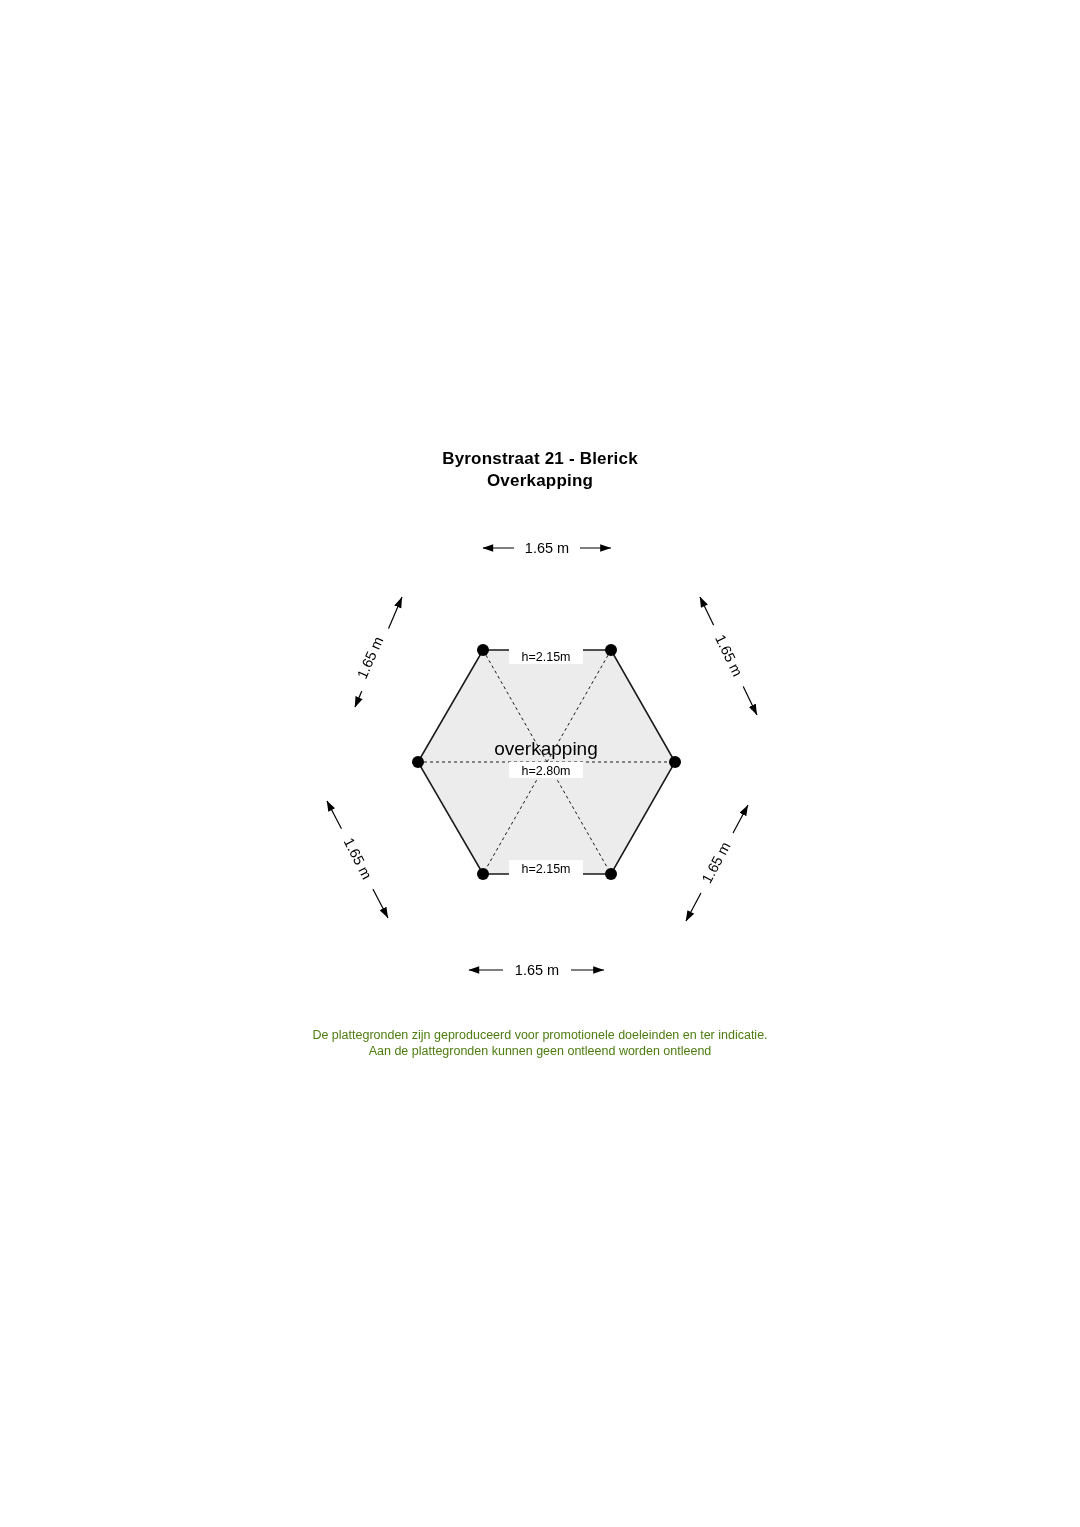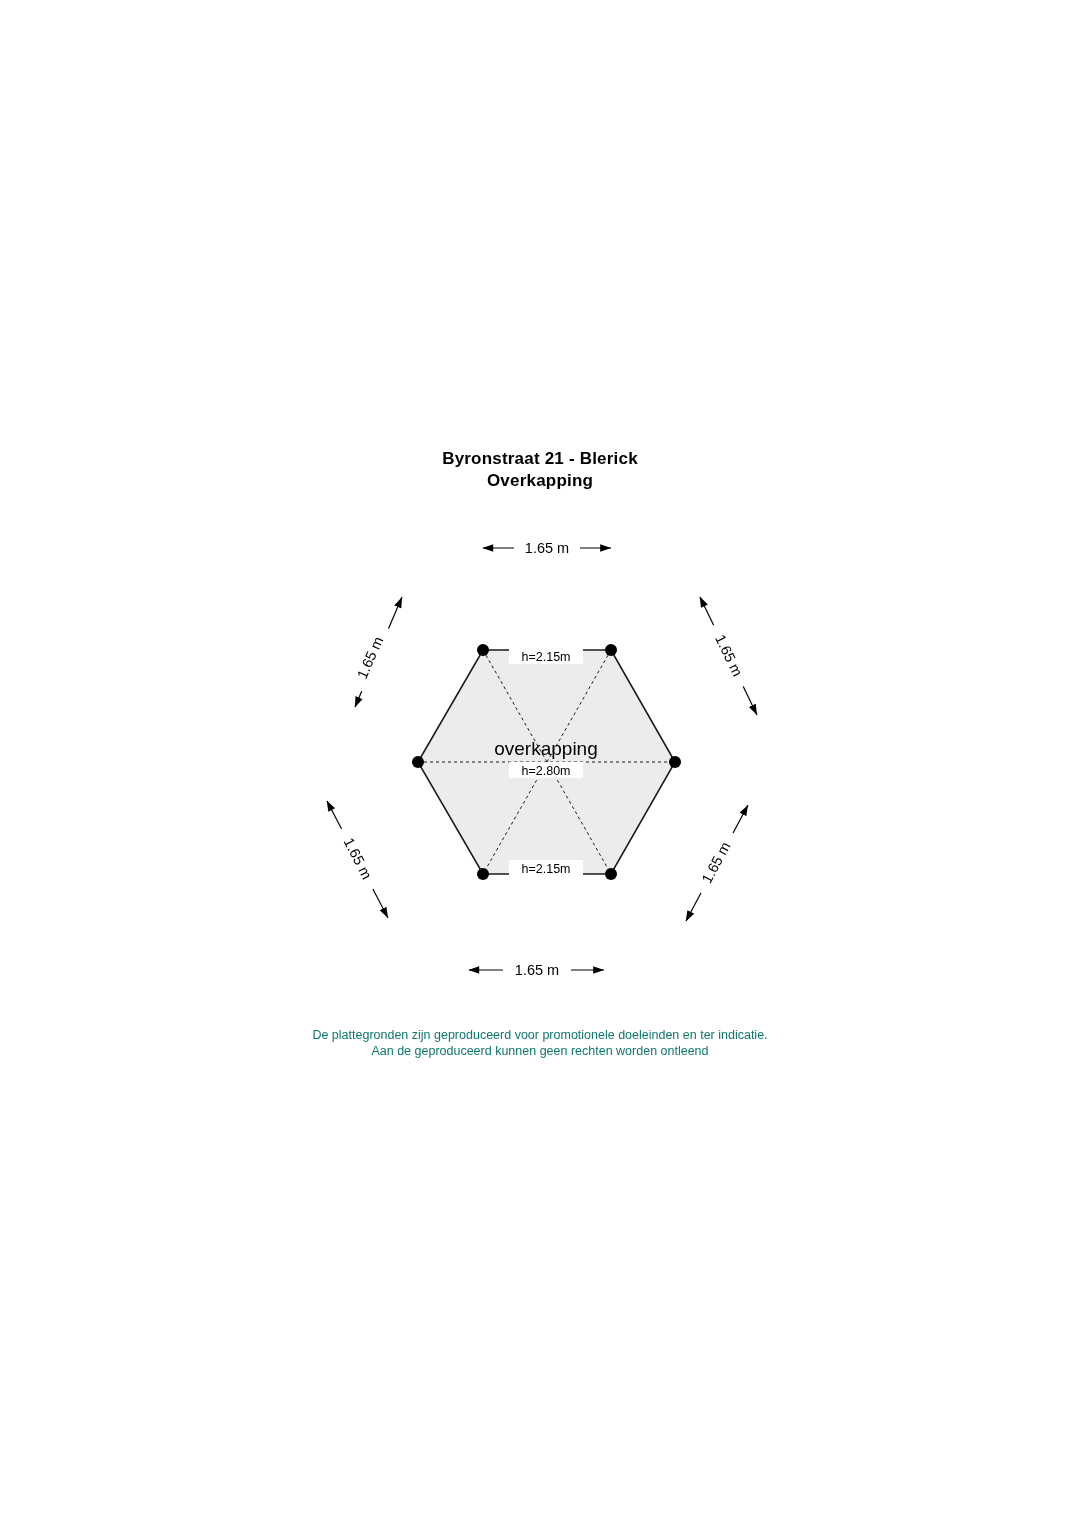--- a/index.html
+++ b/index.html
@@ -37,21 +37,21 @@
   .footer-block {
     position: absolute;
     left: 0;
     top: 1027px;
     width: 1080px;
     text-align: center;
   }
   .footer-line {
     font-size: 12.5px;
     line-height: 16px;
-    color: #0f766e;
+    color: #4d7c0f;
   }
   svg.plan {
     position: absolute;
     left: 0;
     top: 0;
     width: 1080px;
     height: 1527px;
   }
   .dim-label {
     font-size: 14.5px;
@@ -159,16 +159,16 @@
 
     <g>
       <line x1="469" y1="970" x2="604" y2="970" stroke="#000000" stroke-width="1.2" marker-start="url(#arrStart)" marker-end="url(#arrEnd)"></line>
       <rect x="503" y="960" width="68" height="20" fill="#ffffff"></rect>
       <text class="dim-label" x="537" y="975" text-anchor="middle">1.65 m</text>
     </g>
   </svg>
 
   <div class="footer-block">
     <div class="footer-line">De plattegronden zijn geproduceerd voor promotionele doeleinden en ter indicatie.</div>
-    <div class="footer-line">Aan de geproduceerd kunnen geen rechten worden ontleend</div>
+    <div class="footer-line">Aan de plattegronden kunnen geen ontleend worden ontleend</div>
   </div>
 
 </div>
 
 </body></html>

